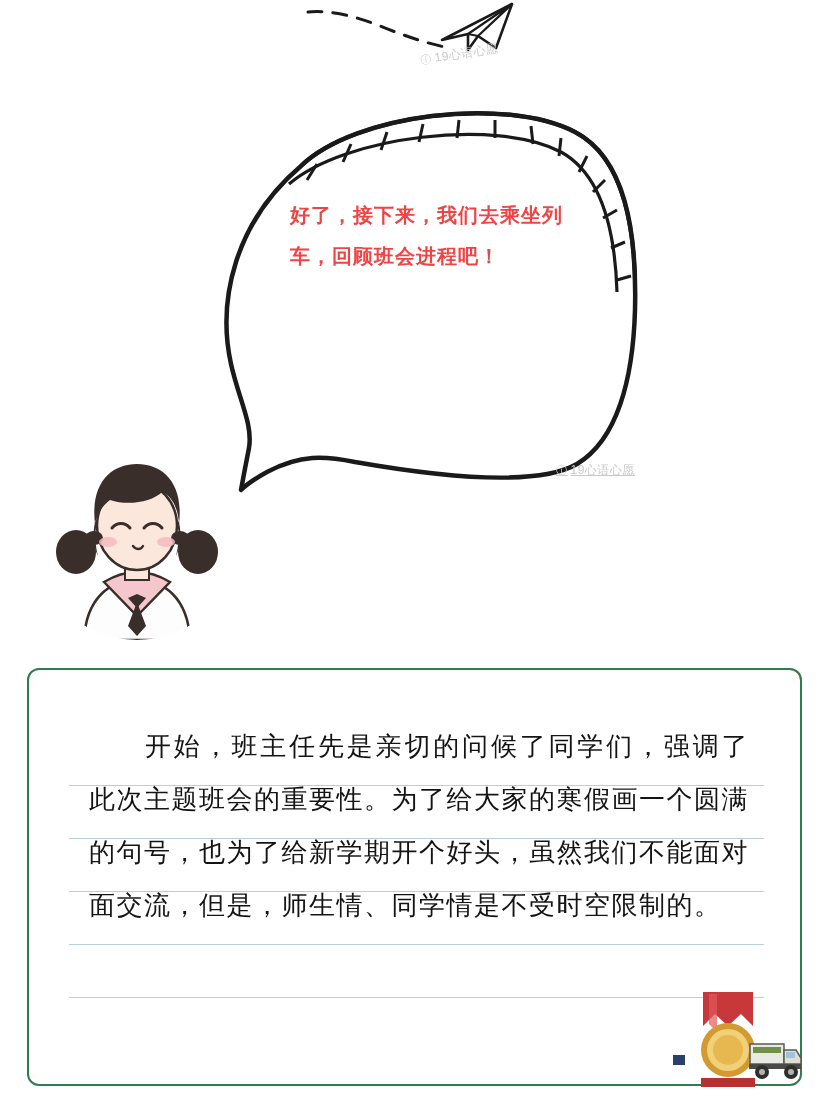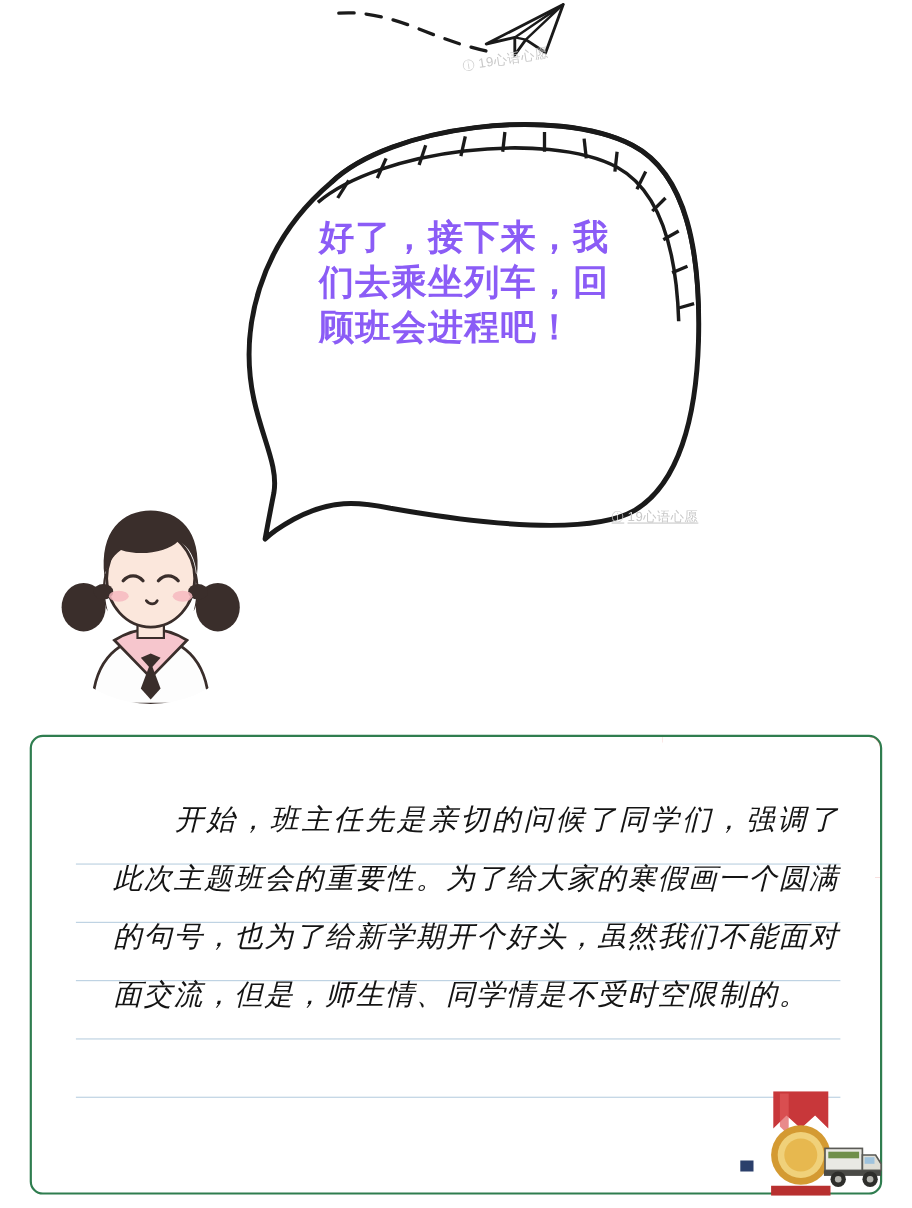--- a/index.html
+++ b/index.html
@@ -55,22 +55,22 @@
     left: 205px;
     top: 80px;
     width: 450px;
     height: 420px;
   }
   #bubble-text {
     position: absolute;
     left: 290px;
     top: 195px;
     width: 290px;
-    color: #8b5cf6;
-    font-size: 32px;
+    color: #ef4444;
+    font-size: 20px;
     font-weight: bold;
     line-height: 41px;
     letter-spacing: 1px;
     font-family: "DejaVu Sans", sans-serif;
   }
 
   
   #avatar {
     position: absolute;
     left: 32px;
@@ -116,31 +116,30 @@
   }
   .note-line {
     position: absolute;
     left: 40px;
     width: 695px;
     height: 1px;
     background: #b9cfe0;
   }
   #note-text {
     position: absolute;
-    left: 74px;
+    left: 60px;
     top: 50px;
     width: 660px;
     font-family: "DejaVu Sans", sans-serif;
     font-size: 26px;
     line-height: 53px;
     color: #141414;
     letter-spacing: 1.5px;
     text-indent: 56px;
     text-align: justify;
-    font-style: italic;
   }
 
   
   #medal-sticker {
     position: absolute;
     left: 697px;
     top: 992px;
     width: 62px;
     height: 95px;
   }

